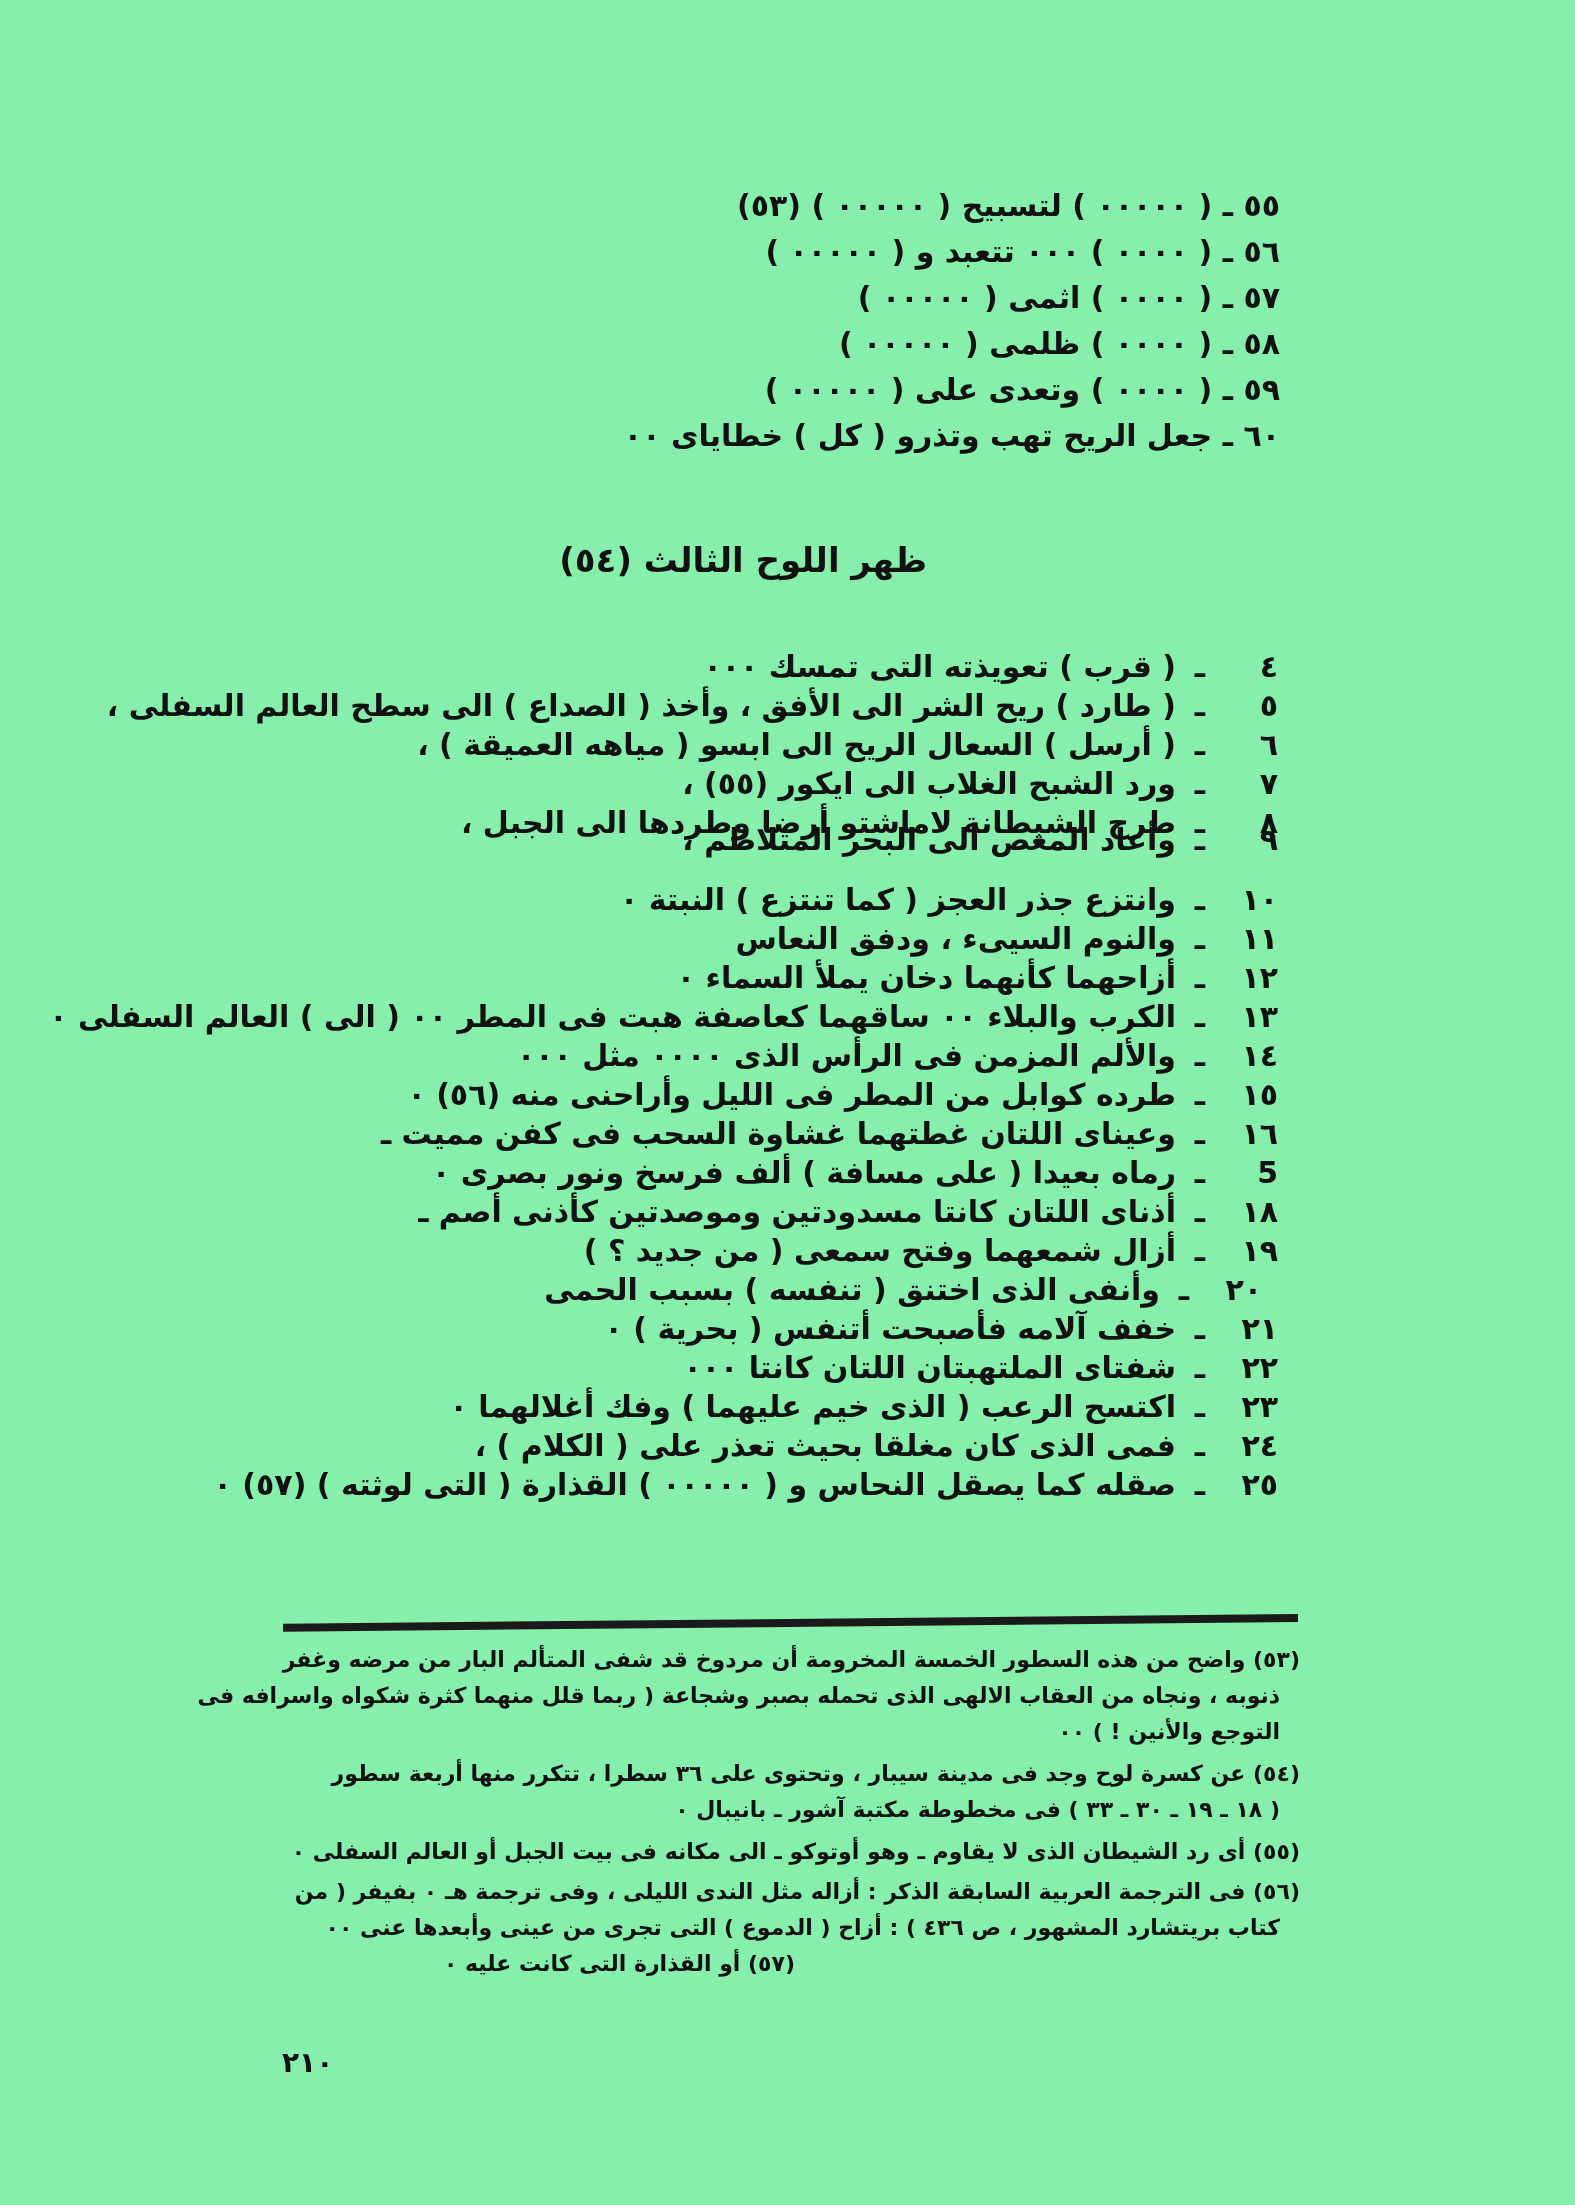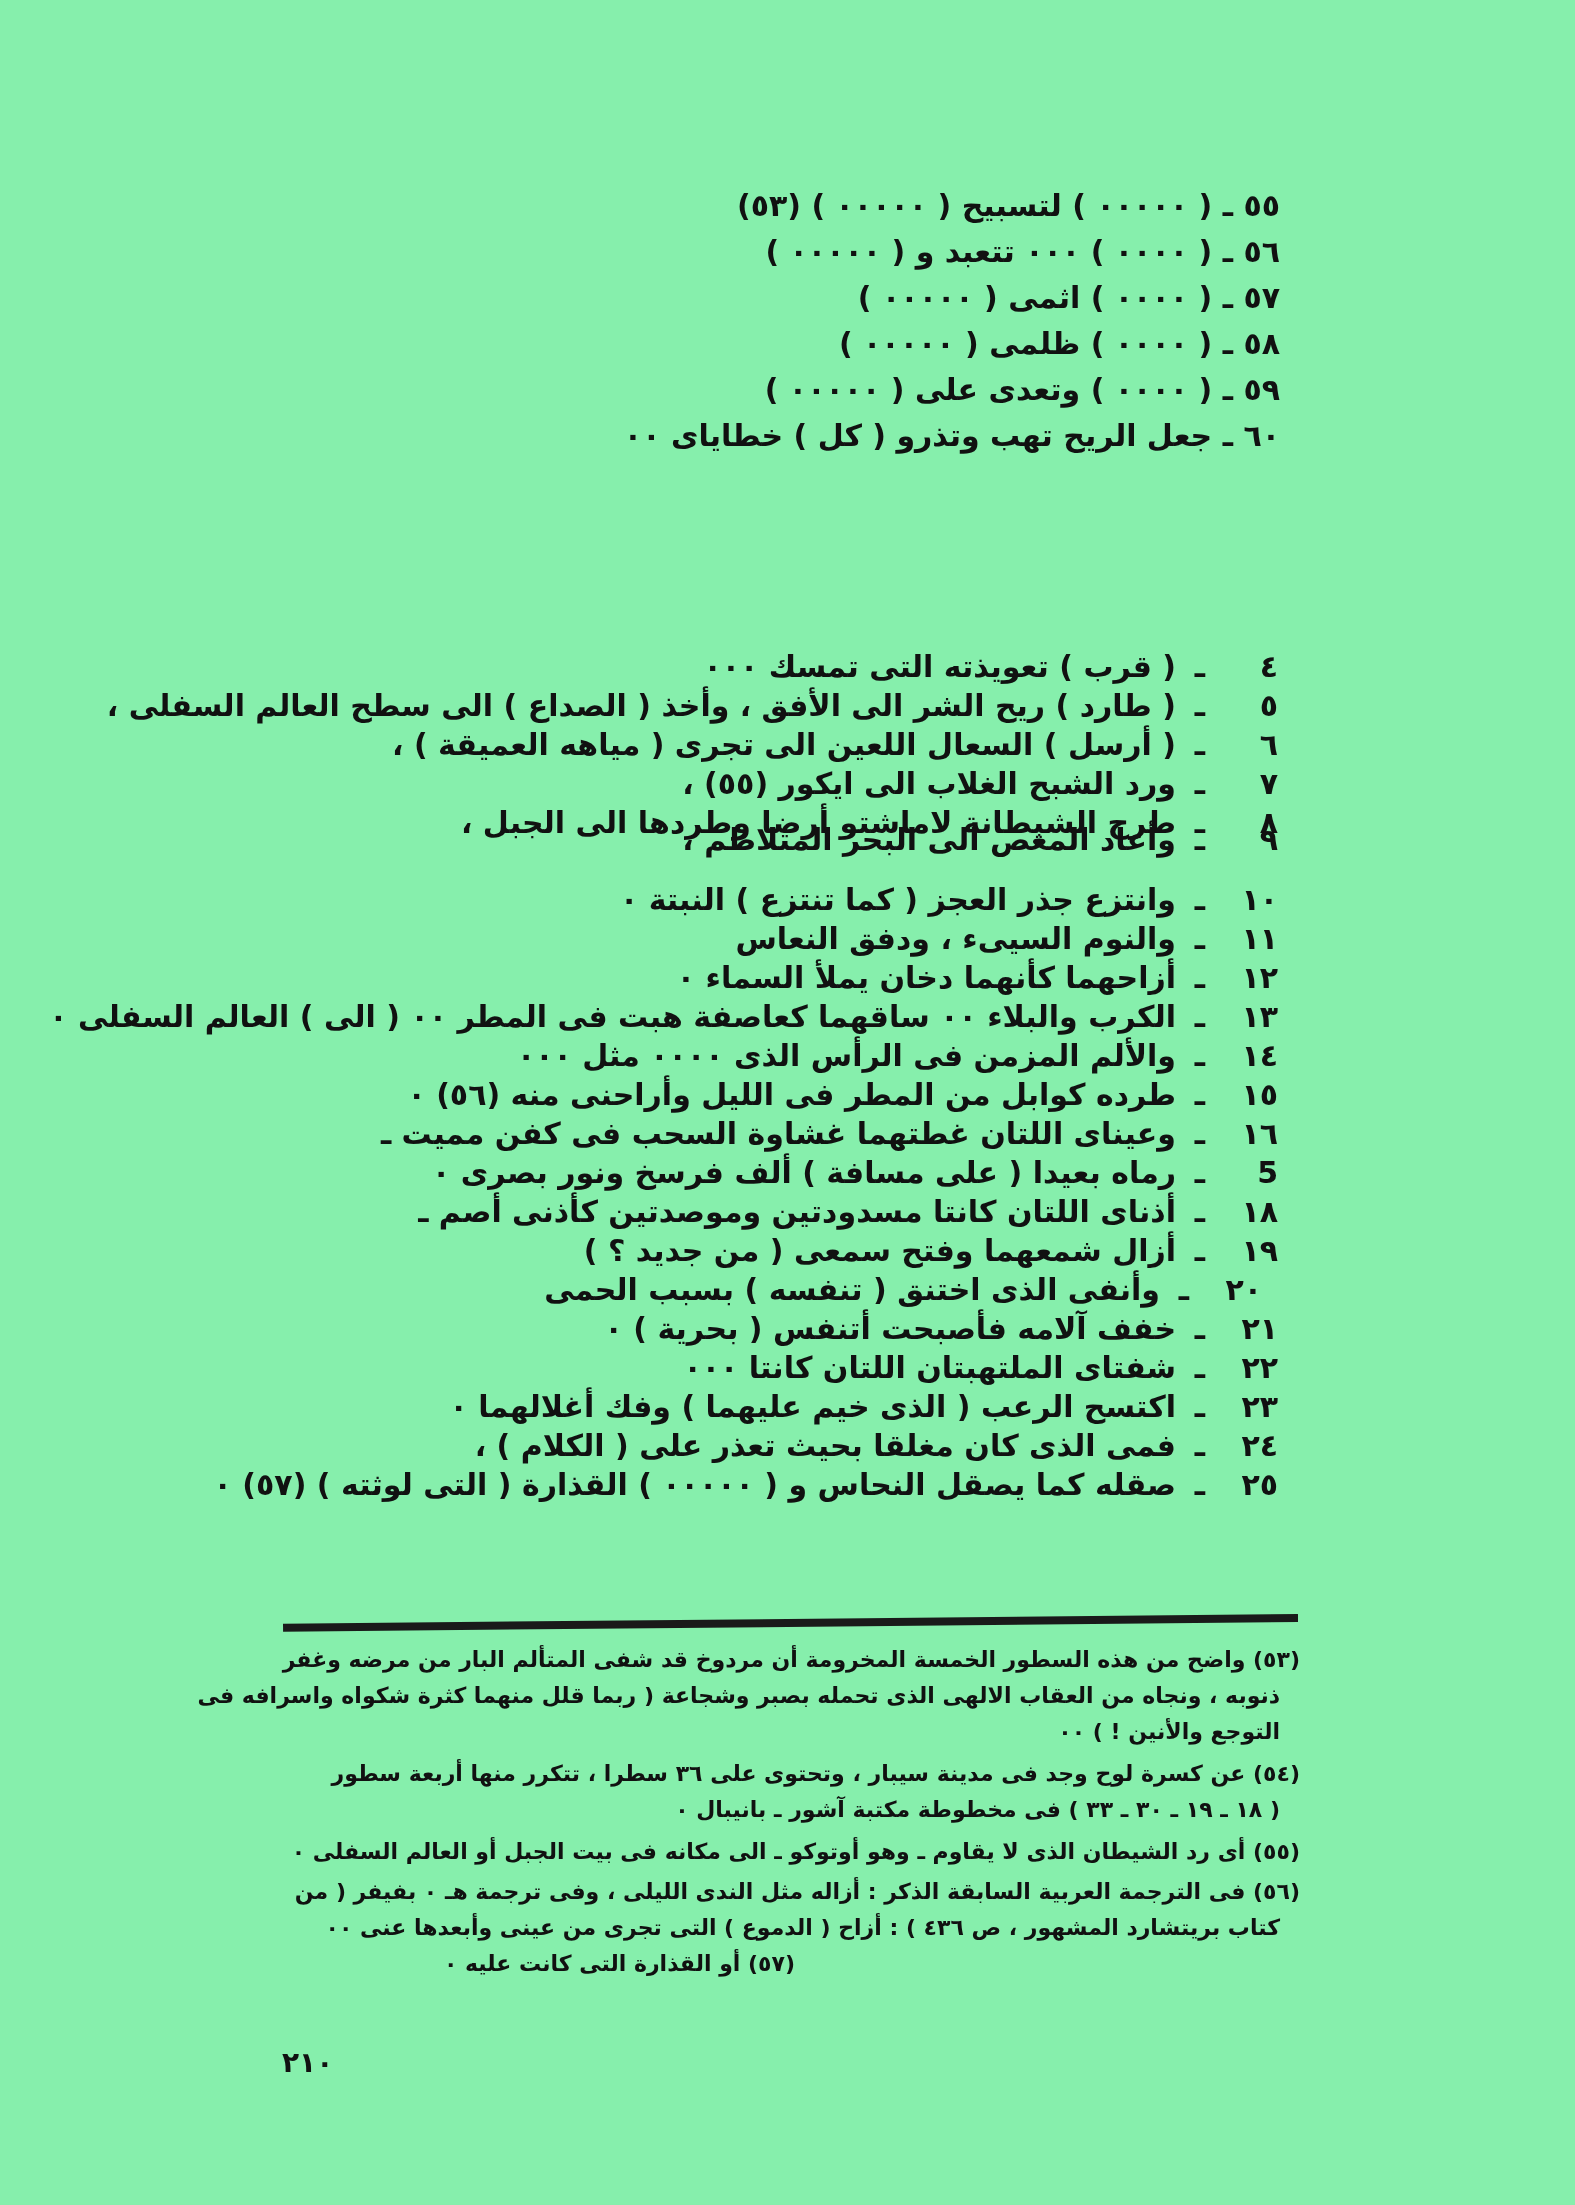--- a/index.html
+++ b/index.html
@@ -46,25 +46,26 @@
       <span class="dash">ـ</span>
       <span>( ٠٠٠٠ ) وتعدى على ( ٠٠٠٠٠ )</span>
     </div>
     <div class="line top-verse" style="right:295px; top:416px;">
       <span class="num">٦٠</span>
       <span class="dash">ـ</span>
       <span>جعل الريح تهب وتذرو ( كل ) خطاياى ٠٠</span>
     </div>
   </div>
 
+  <div class="heading" style="right:648px; top:540px;">ظهر اللوح الثالث (٥٤)</div>
 
   <div>
     <div class="line verse" style="right:297px; top:648px;"><span class="num">٤</span><span class="dash">ـ</span><span>( قرب ) تعويذته التى تمسك ٠٠٠</span></div>
     <div class="line verse" style="right:297px; top:687px;"><span class="num">٥</span><span class="dash">ـ</span><span>( طارد ) ريح الشر الى الأفق ، وأخذ ( الصداع ) الى سطح العالم السفلى ،</span></div>
-    <div class="line verse" style="right:297px; top:726px;"><span class="num">٦</span><span class="dash">ـ</span><span>( أرسل ) السعال اللعين الى تجرى ( مياهه العميقة ) ،</span></div>
+    <div class="line verse" style="right:297px; top:726px;"><span class="num">٦</span><span class="dash">ـ</span><span>( أرسل ) السعال الريح الى ابسو ( مياهه العميقة ) ،</span></div>
     <div class="line verse" style="right:297px; top:765px;"><span class="num">٧</span><span class="dash">ـ</span><span>ورد الشبح الغلاب الى ايكور (٥٥) ،</span></div>
     <div class="line verse" style="right:297px; top:804px;"><span class="num">٨</span><span class="dash">ـ</span><span>طرح الشيطانة لاماشتو أرضا وطردها الى الجبل ،</span></div>
     <div class="line verse" style="right:297px; top:821px;"><span class="num">٩</span><span class="dash">ـ</span><span>وأعاد المغص الى البحر المتلاطم ،</span></div>
     <div class="line verse" style="right:297px; top:881px;"><span class="num">١٠</span><span class="dash">ـ</span><span>وانتزع جذر العجز ( كما تنتزع ) النبتة ٠</span></div>
     <div class="line verse" style="right:297px; top:920px;"><span class="num">١١</span><span class="dash">ـ</span><span>والنوم السيىء ، ودفق النعاس</span></div>
     <div class="line verse" style="right:297px; top:959px;"><span class="num">١٢</span><span class="dash">ـ</span><span>أزاحهما كأنهما دخان يملأ السماء ٠</span></div>
     <div class="line verse" style="right:297px; top:998px;"><span class="num">١٣</span><span class="dash">ـ</span><span>الكرب والبلاء ٠٠ ساقهما كعاصفة هبت فى المطر ٠٠ ( الى ) العالم السفلى ٠</span></div>
     <div class="line verse" style="right:297px; top:1037px;"><span class="num">١٤</span><span class="dash">ـ</span><span>والألم المزمن فى الرأس الذى ٠٠٠٠ مثل ٠٠٠</span></div>
     <div class="line verse" style="right:297px; top:1076px;"><span class="num">١٥</span><span class="dash">ـ</span><span>طرده كوابل من المطر فى الليل وأراحنى منه (٥٦) ٠</span></div>
     <div class="line verse" style="right:297px; top:1115px;"><span class="num">١٦</span><span class="dash">ـ</span><span>وعيناى اللتان غطتهما غشاوة السحب فى كفن مميت ـ</span></div>

